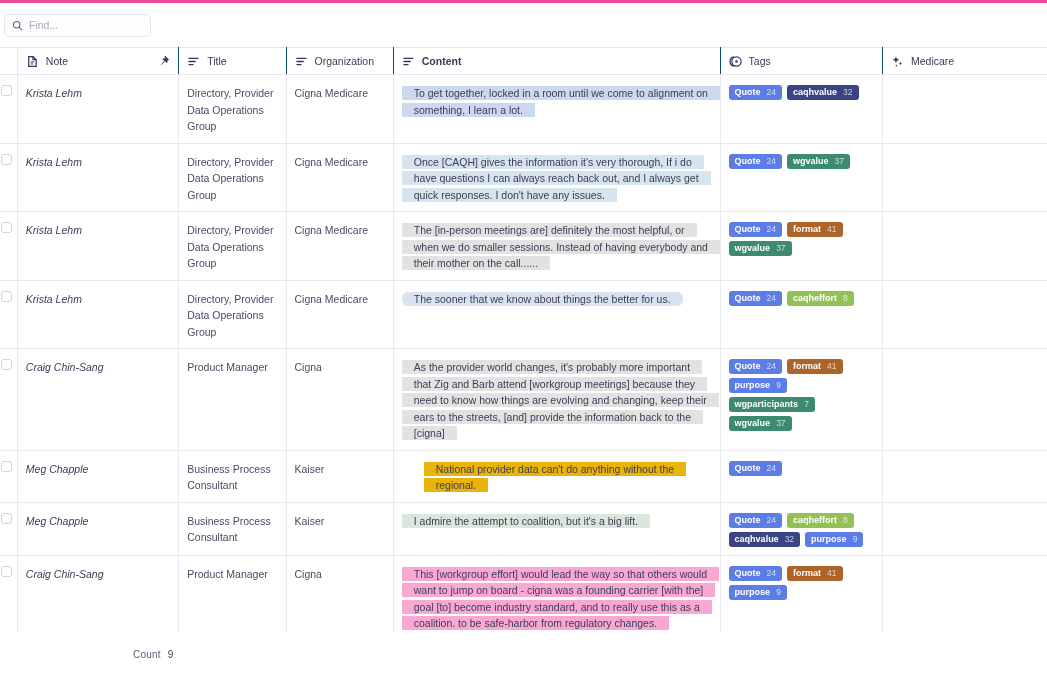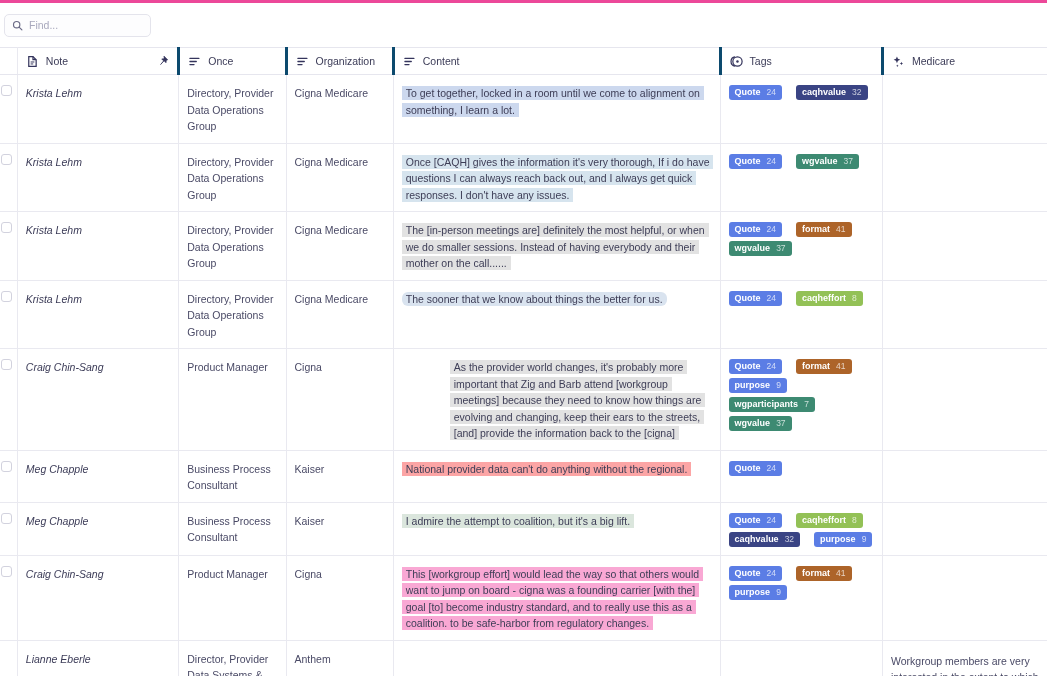--- a/index.html
+++ b/index.html
@@ -37,34 +37,34 @@
   .search-input::placeholder { color: #a9a9bd; }
 
   
   .table-wrap { flex: 1 1 auto; position: relative; overflow: hidden; }
   table.grid { width: 1047px; border-collapse: collapse; table-layout: fixed; }
 
   thead th {
     height: 27px;
     border-top: 1px solid #e6e6ee;
     border-bottom: 1px solid #e6e6ee;
-    border-right: 3px solid #0c4a6e;
+    border-right: 1px solid #0c4a6e;
     font-weight: 400;
     font-size: 10.5px;
     color: #3b3b57;
     text-align: left;
     padding: 0 8px;
     background: #fff;
     vertical-align: middle;
   }
   th.c-check { width: 17px; padding: 0; border-right: 1px solid #e9e9f0; }
   th.c-note { width: 158px; }
   th.c-title { width: 105px; }
   th.c-org   { width: 105px; }
-  th.c-content { width: 320px; }
+  th.c-content { width: 320px; font-weight: bold; }
   th.c-tags  { width: 159px; text-align: center; }
   th.c-ins   { width: 161px; border-right: none; }
   .th-in { display: flex; align-items: center; gap: 7px; width: 100%; }
   .th-in .hicon { flex: 0 0 13px; height: 13px; display: block; color: #34345c; }
   .th-in .pin { margin-left: auto; flex: 0 0 12px; height: 12px; color: #34345c; }
 
   tbody td {
     border-bottom: 1px solid #e9e9f0;
     border-right: 1px solid #e9e9f0;
     vertical-align: top;
@@ -82,24 +82,24 @@
     border: 1px solid #d2d2de;
     border-radius: 3px;
     background: #fff;
     margin-left: -4px;
   }
   td.c-note { color: #3b3b57; font-style: italic; }
   td.c-title, td.c-org { color: #4a4a66; }
   td.c-content { padding-right: 10px; }
   td.c-ins { color: #4a4a66; padding-top: 12px; }
 
-  .hl { padding: 1px 4px; box-decoration-break: clone; -webkit-box-decoration-break: clone; }
+  .hl { padding: 1px 12px; box-decoration-break: clone; -webkit-box-decoration-break: clone; }
 
   
-  .tags { display: flex; flex-wrap: wrap; gap: 4px 14px; }
+  .tags { display: flex; flex-wrap: wrap; gap: 4px 5px; }
   .chip {
     display: inline-flex; align-items: baseline; gap: 6px;
     height: 15px; line-height: 15px;
     border-radius: 3px;
     padding: 0 6px;
     font-size: 9px;
     font-weight: bold;
     color: #fff;
     white-space: nowrap;
   }
@@ -150,21 +150,21 @@
             </span>
           </th>
 
           <th class="c-title">
             <span class="th-in">
               <svg class="hicon" viewBox="0 0 16 16" stroke="#34345c" stroke-width="1.6" stroke-linecap="round">
                 <line x1="2.4" y1="4.2" x2="13.4" y2="4.2"></line>
                 <line x1="2.4" y1="8" x2="10.2" y2="8"></line>
                 <line x1="2.4" y1="11.8" x2="7.4" y2="11.8"></line>
               </svg>
-              <span>Once</span>
+              <span>Title</span>
             </span>
           </th>
 
           <th class="c-org">
             <span class="th-in">
               <svg class="hicon" viewBox="0 0 16 16" stroke="#34345c" stroke-width="1.6" stroke-linecap="round">
                 <line x1="2.4" y1="4.2" x2="13.4" y2="4.2"></line>
                 <line x1="2.4" y1="8" x2="10.2" y2="8"></line>
                 <line x1="2.4" y1="11.8" x2="7.4" y2="11.8"></line>
               </svg>
@@ -289,21 +289,21 @@
                 </span>
               </div>
             </td>
             <td class="c-ins"></td>
           </tr>
           <tr>
             <td class="c-check"><span class="cb"></span></td>
             <td class="c-note">Craig Chin-Sang</td>
             <td class="c-title">Product Manager</td>
             <td class="c-org">Cigna</td>
-            <td class="c-content"><span class="hl" style="background: rgb(226, 226, 226); margin-left: 48px;">As the provider world changes, it's probably more important that Zig and Barb attend [workgroup meetings] because they need to know how things are evolving and changing, keep their ears to the streets, [and] provide the information back to the [cigna]</span></td>
+            <td class="c-content"><span class="hl" style="background: rgb(226, 226, 226);">As the provider world changes, it's probably more important that Zig and Barb attend [workgroup meetings] because they need to know how things are evolving and changing, keep their ears to the streets, [and] provide the information back to the [cigna]</span></td>
             <td class="c-tags">
               <div class="tags">
                 <span class="chip" style="background: rgb(91, 125, 229);">
                   <span>Quote</span>
                   <span class="cnt">24</span>
                 </span>
                 <span class="chip" style="background: rgb(173, 100, 41);">
                   <span>format</span>
                   <span class="cnt">41</span>
                 </span>
@@ -321,21 +321,21 @@
                 </span>
               </div>
             </td>
             <td class="c-ins"></td>
           </tr>
           <tr>
             <td class="c-check"><span class="cb"></span></td>
             <td class="c-note">Meg Chapple</td>
             <td class="c-title">Business Process Consultant</td>
             <td class="c-org">Kaiser</td>
-            <td class="c-content"><span class="hl" style="background: #fca5a5;">National provider data can't do anything without the regional.</span></td>
+            <td class="c-content"><span class="hl" style="background: #eab308; margin-left: 22px;">National provider data can't do anything without the regional.</span></td>
             <td class="c-tags">
               <div class="tags">
                 <span class="chip" style="background: rgb(91, 125, 229);">
                   <span>Quote</span>
                   <span class="cnt">24</span>
                 </span>
               </div>
             </td>
             <td class="c-ins"></td>
           </tr>
@@ -397,13 +397,17 @@
             <td class="c-title">Director, Provider Data Systems &amp; Automation</td>
             <td class="c-org">Anthem</td>
             <td class="c-content"></td>
             <td class="c-tags"></td>
             <td class="c-ins">Workgroup members are very interested in the extent to which each organization is using CAQH solutions.</td>
           </tr>
         </tbody>
     </table>
   </div>
 
+  <div class="footer">
+    <span class="count-lbl">Count</span>
+    <span class="count-val">9</span>
+  </div>
 </div>
 
 </body></html>

